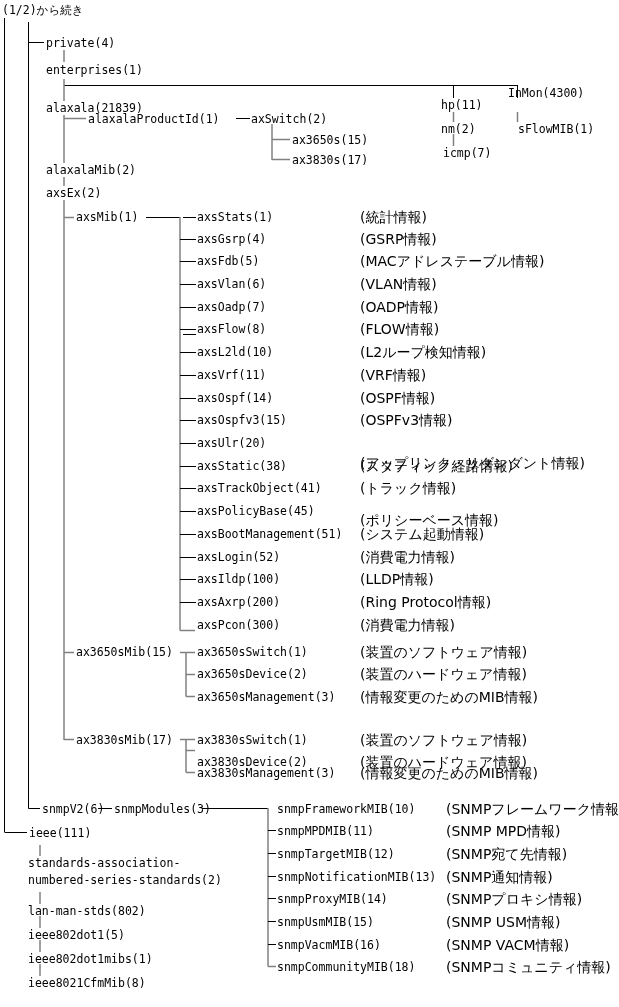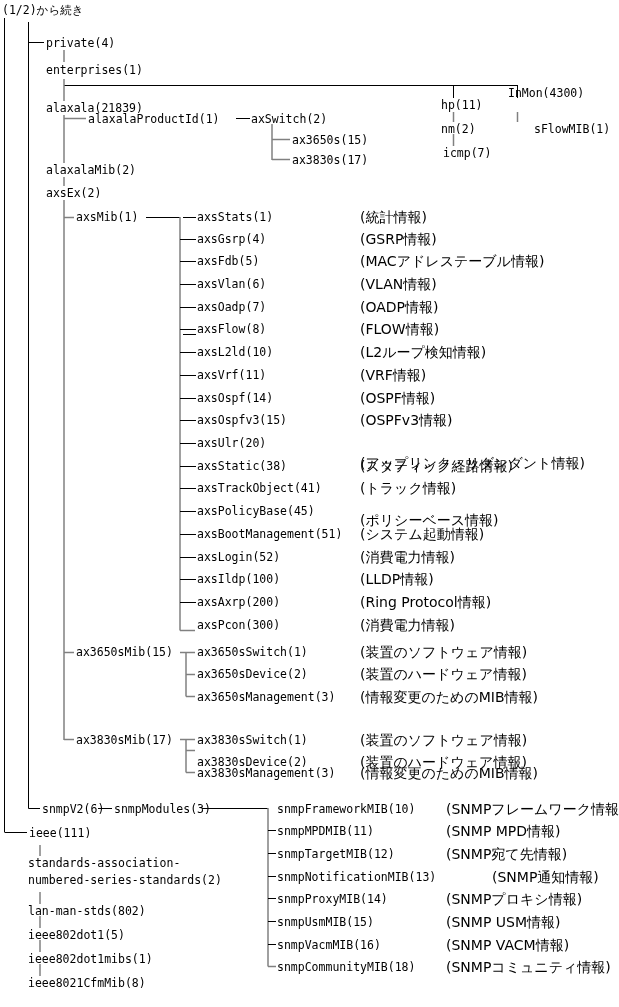--- a/index.html
+++ b/index.html
@@ -118,21 +118,21 @@
 <div class="t" style="left:292px;top:133px;">ax3650s(15)</div>
 <div class="t" style="left:292px;top:153px;">ax3830s(17)</div>
 <div class="t" style="left:46px;top:163px;">alaxalaMib(2)</div>
 <div class="t" style="left:46px;top:186px;">axsEx(2)</div>
 <div class="t" style="left:76px;top:210px;">axsMib(1)</div>
 
 <div class="t" style="left:441px;top:98px;">hp(11)</div>
 <div class="t" style="left:441px;top:122px;">nm(2)</div>
 <div class="t" style="left:443px;top:146px;">icmp(7)</div>
 <div class="t" style="left:508px;top:86px;">InMon(4300)</div>
-<div class="t" style="left:534px;top:122px;text-align:right;">sFlowMIB(1)</div>
+<div class="t" style="left:518px;top:122px;text-align:right;">sFlowMIB(1)</div>
 
 <div>
   <div class="t" style="left:197px;top:210px;">axsStats(1)</div>
   <div class="d" style="left:360px;top:210px;">(統計情報)</div>
   <div class="t" style="left:197px;top:232px;">axsGsrp(4)</div>
   <div class="d" style="left:360px;top:232px;">(GSRP情報)</div>
   <div class="t" style="left:197px;top:254px;">axsFdb(5)</div>
   <div class="d" style="left:360px;top:254px;">(MACアドレステーブル情報)</div>
   <div class="t" style="left:197px;top:277px;">axsVlan(6)</div>
   <div class="d" style="left:360px;top:277px;">(VLAN情報)</div>
@@ -191,21 +191,21 @@
 <div class="t" style="left:42px;top:802px;">snmpV2(6)</div>
 <div class="t" style="left:114px;top:802px;">snmpModules(3)</div>
 <div>
   <div class="t" style="left:277px;top:802px;">snmpFrameworkMIB(10)</div>
   <div class="d" style="left:446px;top:802px;">(SNMPフレームワーク情報)</div>
   <div class="t" style="left:277px;top:824px;">snmpMPDMIB(11)</div>
   <div class="d" style="left:446px;top:824px;">(SNMP MPD情報)</div>
   <div class="t" style="left:277px;top:847px;">snmpTargetMIB(12)</div>
   <div class="d" style="left:446px;top:847px;">(SNMP宛て先情報)</div>
   <div class="t" style="left:277px;top:870px;">snmpNotificationMIB(13)</div>
-  <div class="d" style="left:446px;top:870px;margin-left:46px;">(SNMP通知情報)</div>
+  <div class="d" style="left:446px;top:870px;">(SNMP通知情報)</div>
   <div class="t" style="left:277px;top:892px;">snmpProxyMIB(14)</div>
   <div class="d" style="left:446px;top:892px;">(SNMPプロキシ情報)</div>
   <div class="t" style="left:277px;top:915px;">snmpUsmMIB(15)</div>
   <div class="d" style="left:446px;top:915px;">(SNMP USM情報)</div>
   <div class="t" style="left:277px;top:938px;">snmpVacmMIB(16)</div>
   <div class="d" style="left:446px;top:938px;">(SNMP VACM情報)</div>
   <div class="t" style="left:277px;top:960px;">snmpCommunityMIB(18)</div>
   <div class="d" style="left:446px;top:960px;">(SNMPコミュニティ情報)</div>
 </div>
 

